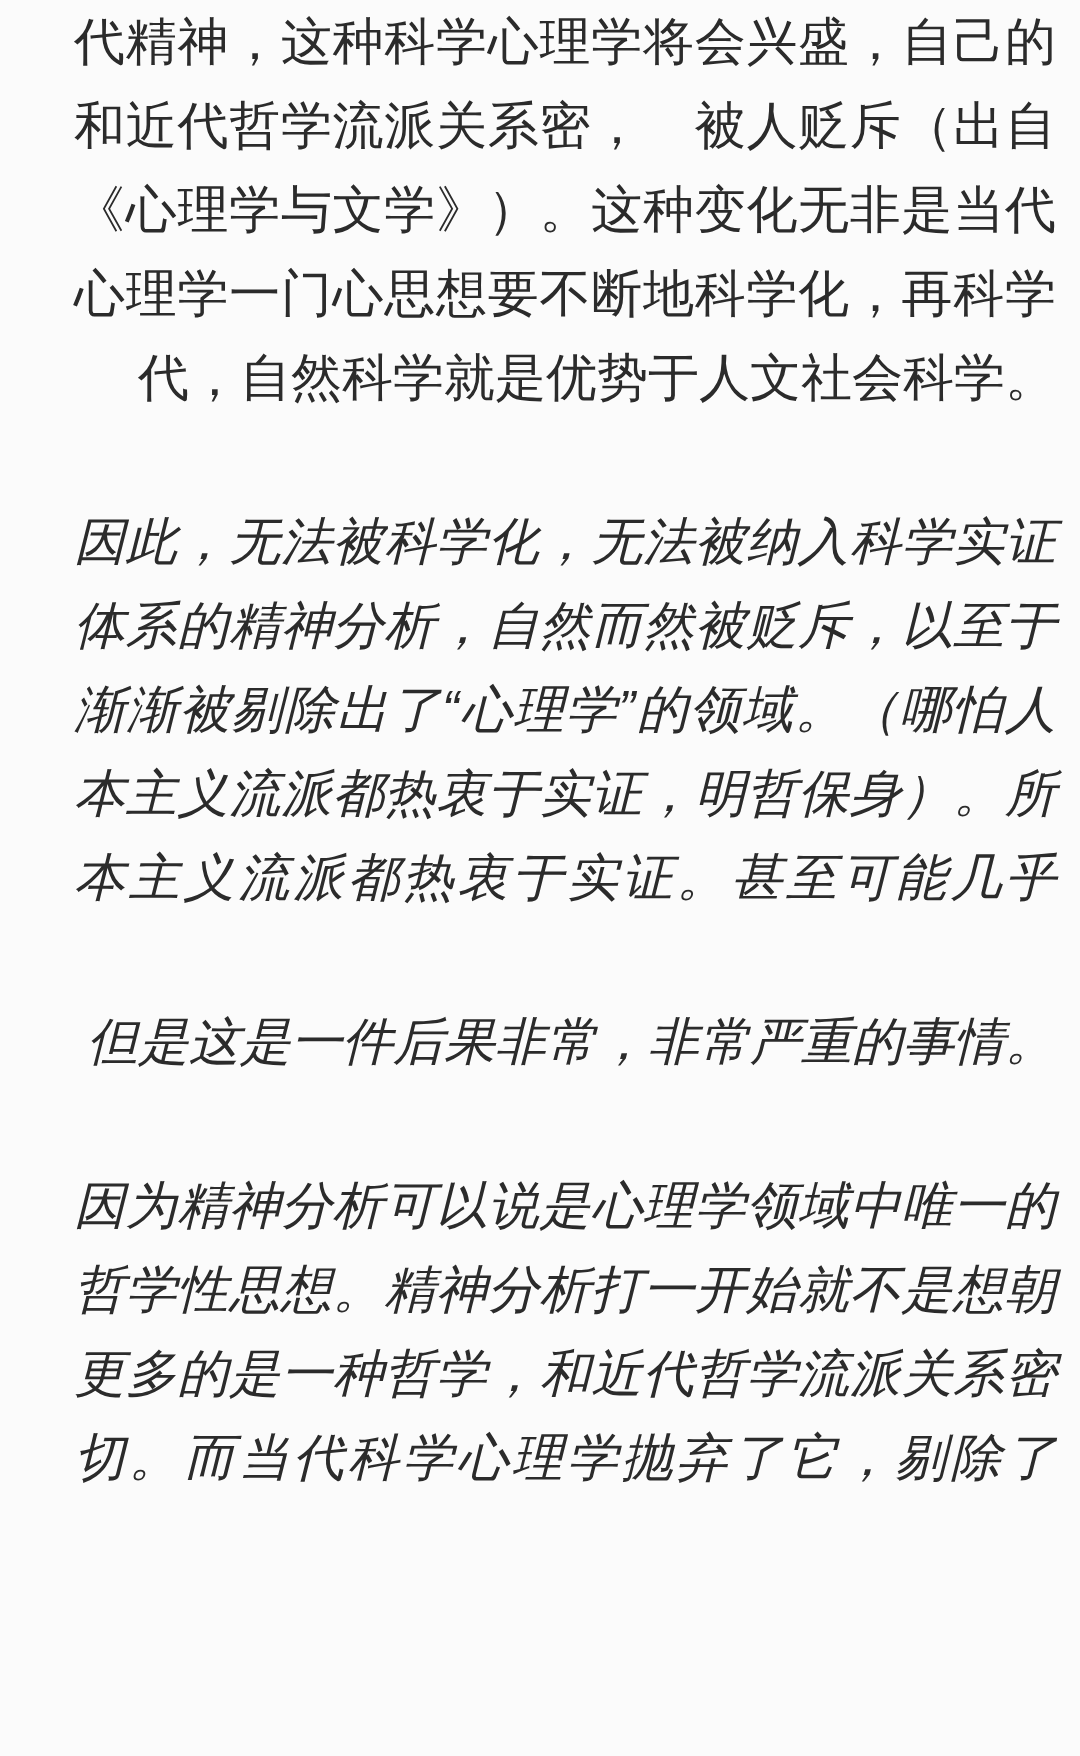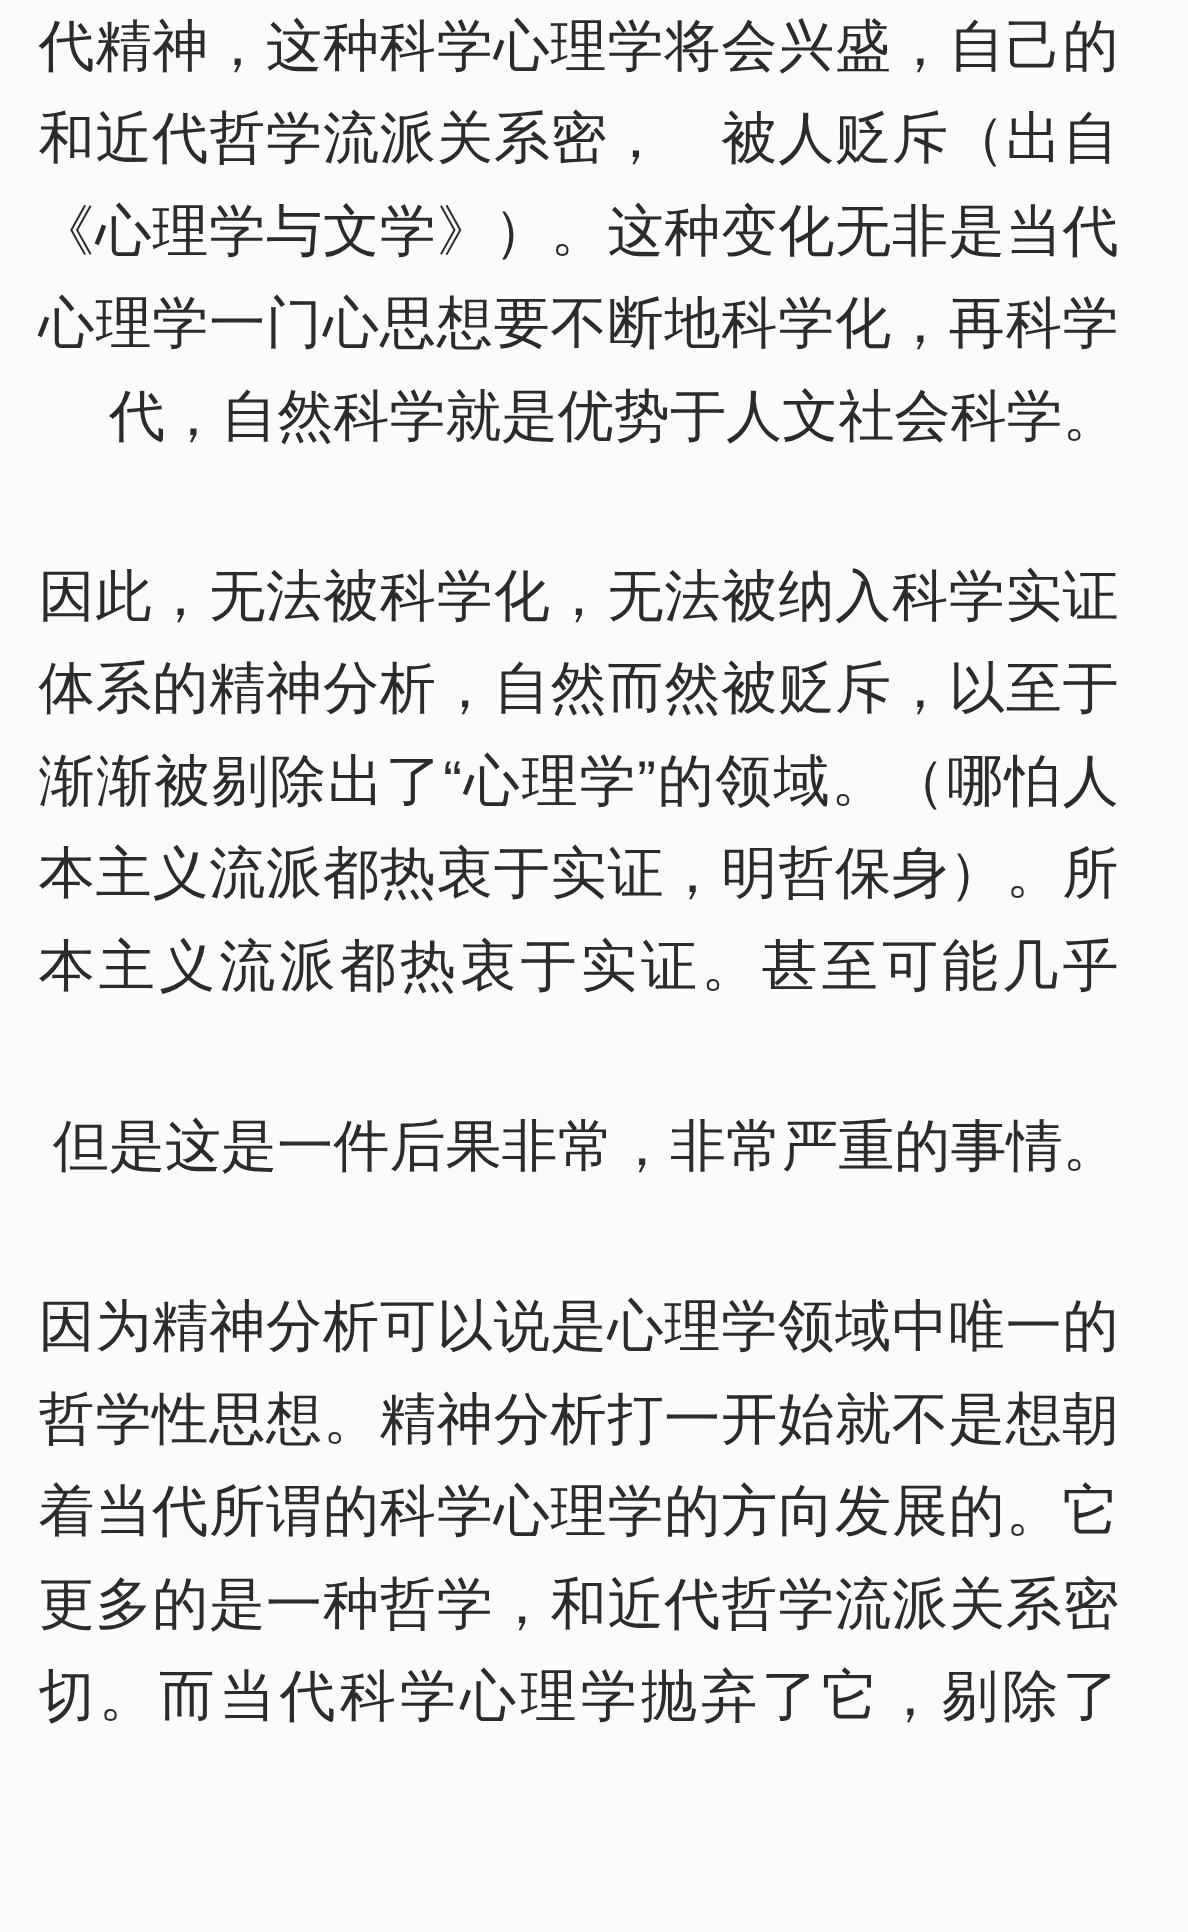--- a/index.html
+++ b/index.html
@@ -20,26 +20,28 @@
   .article {
     box-sizing: border-box;
     width: 1032px;
     padding: 0 15px 0 35px;
     font-family: "Liberation Sans", "DejaVu Sans", sans-serif;
     font-weight: 300;
     font-size: 51px;
     line-height: 84px;
     color: var(--page-fg, #2b2b2b);
     letter-spacing: 0;
+    margin-left: 39px;
   }
   .paragraph {
     margin: 0;
   }
   .paragraph + .paragraph {
     margin-top: 80px;
+    font-style: italic;
   }
   .line {
     text-align: right;
   }
   .line.justify {
     text-align: justify;
     text-align-last: justify;
   }
 </style>
 </head>
@@ -60,18 +62,17 @@
         <div class="line justify">渐渐被剔除出了“心理学”的领域。（哪怕人</div>
         <div class="line justify">本主义流派都热衷于实证，明哲保身）。所</div>
         <div class="line justify">本主义流派都热衷于实证。甚至可能几乎</div>
       </div>
       <div class="paragraph">
         <div class="line">但是这是一件后果非常，非常严重的事情。</div>
       </div>
       <div class="paragraph">
         <div class="line justify">因为精神分析可以说是心理学领域中唯一的</div>
         <div class="line justify">哲学性思想。精神分析打一开始就不是想朝</div>
-        <div class="line justify">着当代所谓的科学心理学的方向发展的。它</div>
         <div class="line justify">更多的是一种哲学，和近代哲学流派关系密</div>
         <div class="line justify">切。而当代科学心理学抛弃了它，剔除了</div>
       </div>
     </div>
 </div>
 
 </body></html>

